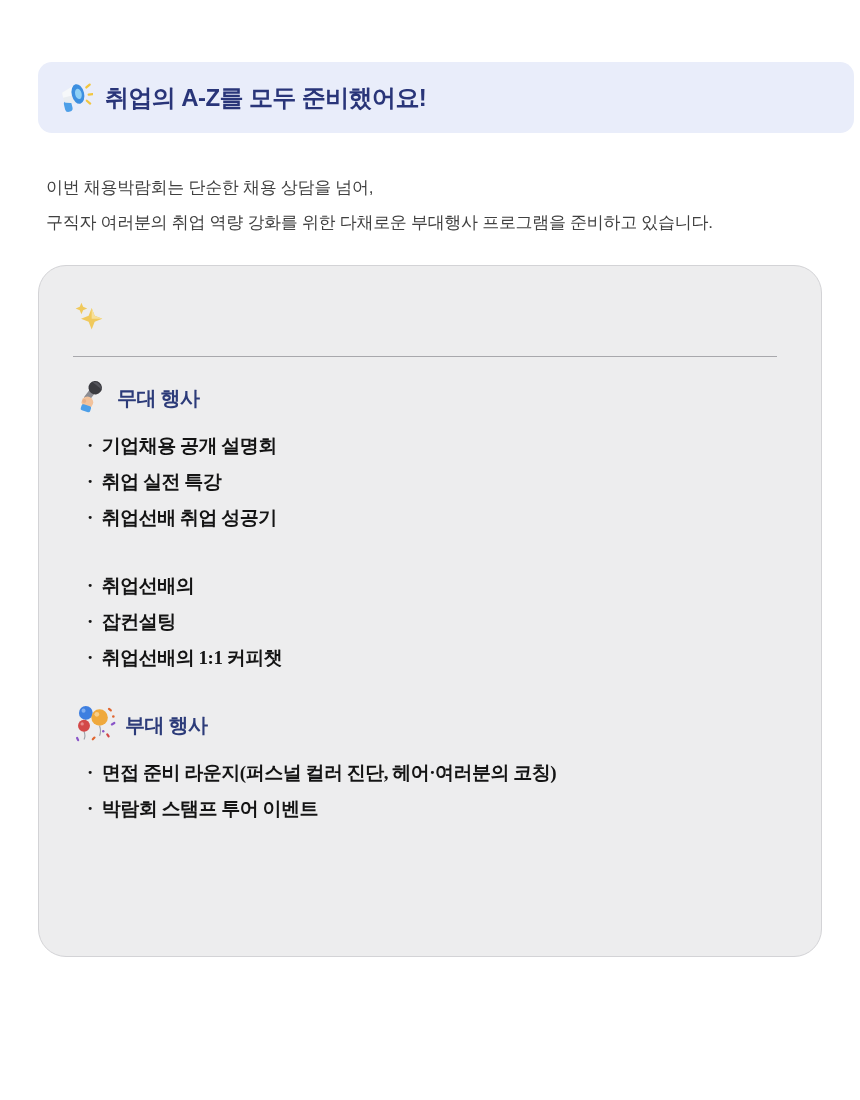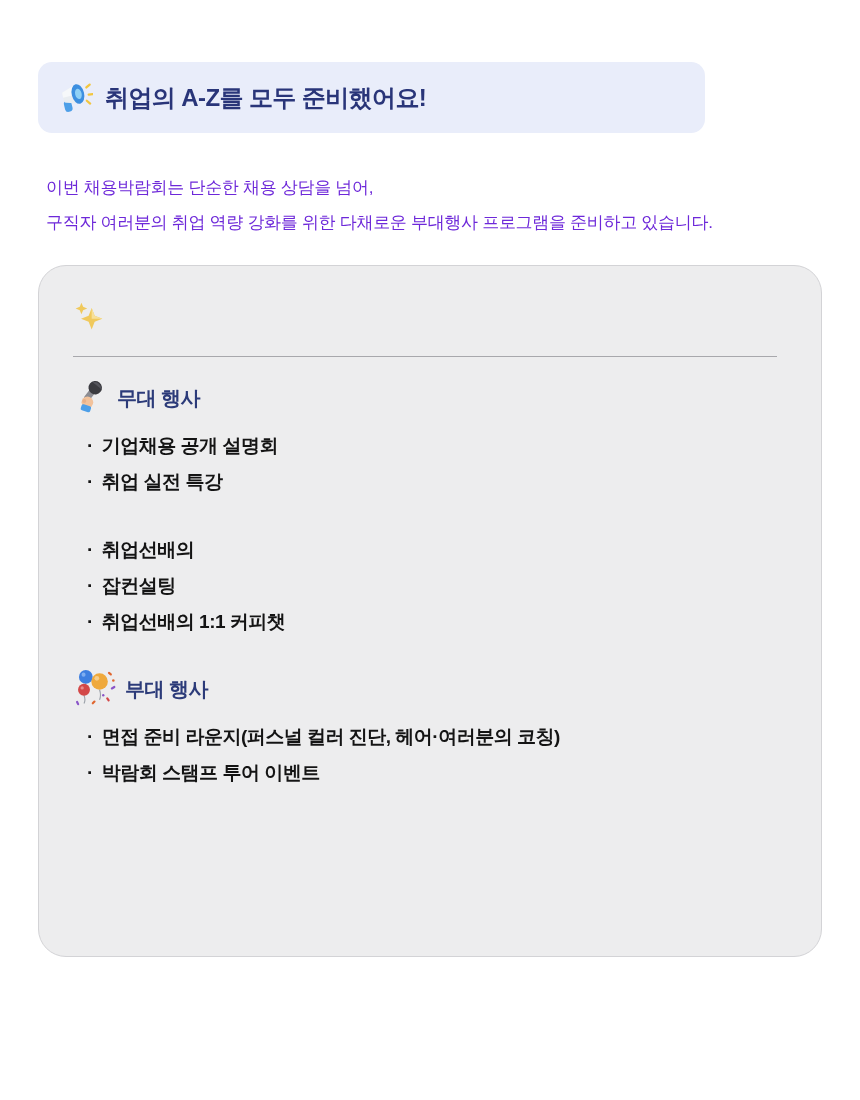--- a/index.html
+++ b/index.html
@@ -6,47 +6,47 @@
   html,body { background:#ffffff; }
   body {
     width:860px; height:1100px;
     font-family:"Liberation Sans","DejaVu Sans",sans-serif;
     position:relative; overflow:hidden;
   }
   .page { width:860px; height:1100px; position:relative; }
 
   
   .banner {
-    position:absolute; left:38px; top:62px; width:667px; height:71px;
+    position:absolute; left:38px; top:62px; width:816px; height:71px;
     background:#E9EDFA; border-radius:14px;
     display:flex; align-items:center; gap:12px; padding-left:17px;
   }
   .banner-title {
     font-size:24px; font-weight:700; color:#293579; letter-spacing:-0.6px;
   }
 
   
   .intro {
     position:absolute; left:46px; top:170px;
-    font-size:17px; line-height:35px; color:#6d28d9; letter-spacing:-0.3px;
+    font-size:17px; line-height:35px; color:#404040; letter-spacing:-0.3px;
   }
 
   
   .card {
     position:absolute; left:38px; top:265px; width:784px; height:692px;
     background:#EDEDEE; border:1px solid #D3D3D6; border-radius:28px;
     padding:36px 34px 0 34px;
   }
   .card-header { display:flex; align-items:center; gap:11px; height:34px; }
   .card-title {
     font-size:22px; font-weight:700; color:#121212; letter-spacing:-0.6px;
   }
   .divider { margin-top:20px; width:704px; border-top:1.5px solid #A8A8AC; }
 
-  .section { margin-top:24px; }
+  .section { margin-top:24px;font-family:Liberation Serif, serif; }
   .section + .section { margin-top:32px; }
   .section-header { display:flex; align-items:center; gap:8px; height:34px; }
   .section-title {
     font-size:20px; font-weight:700; color:#2C3B79; letter-spacing:-0.5px;
   }
   .items { margin-top:13px; padding-left:14px; }
   .item {
     font-size:19px; font-weight:700; color:#141414;
     line-height:36px; letter-spacing:-0.5px;
   }
@@ -110,20 +110,21 @@
             <circle cx="16" cy="27" r="6.5" fill="#F2C29B"></circle>
             <circle cx="12.5" cy="25.5" r="2.2" fill="#E8B088"></circle>
             <rect x="9" y="30" width="11" height="7" rx="2" fill="#4D9FE8" transform="rotate(18 14 33)"></rect>
           </svg>
         </span>
         <span class="section-title">무대 행사</span>
       </div>
       <div class="items">
         <div class="item"><span class="bullet">·</span><span>기업채용 공개 설명회</span></div>
         <div class="item"><span class="bullet">·</span><span>취업 실전 특강</span></div>
+        <div class="item"><span class="bullet">·</span><span>취업선배 취업 성공기</span></div>
       </div>
     </div>
 
     <div class="section">
       <div class="items">
         <div class="item"><span class="bullet">·</span><span>취업선배의</span></div>
         <div class="item"><span class="bullet">·</span><span>잡컨설팅</span></div>
         <div class="item"><span class="bullet">·</span><span>취업선배의 1:1 커피챗</span></div>
       </div>
     </div>

